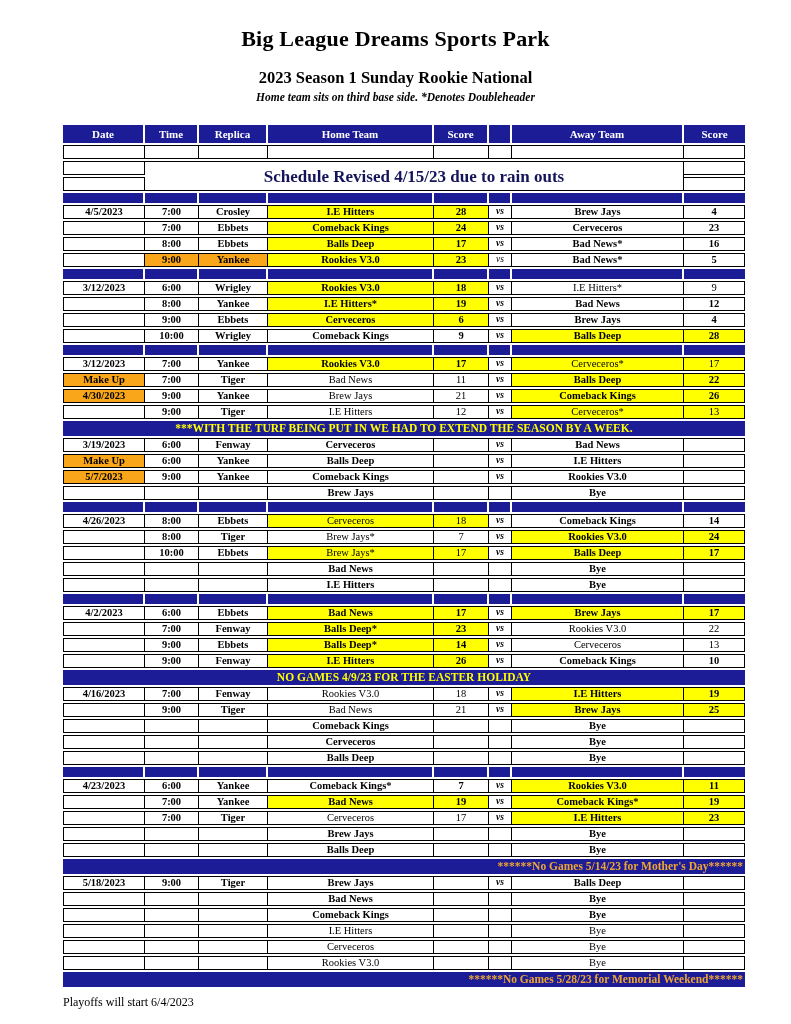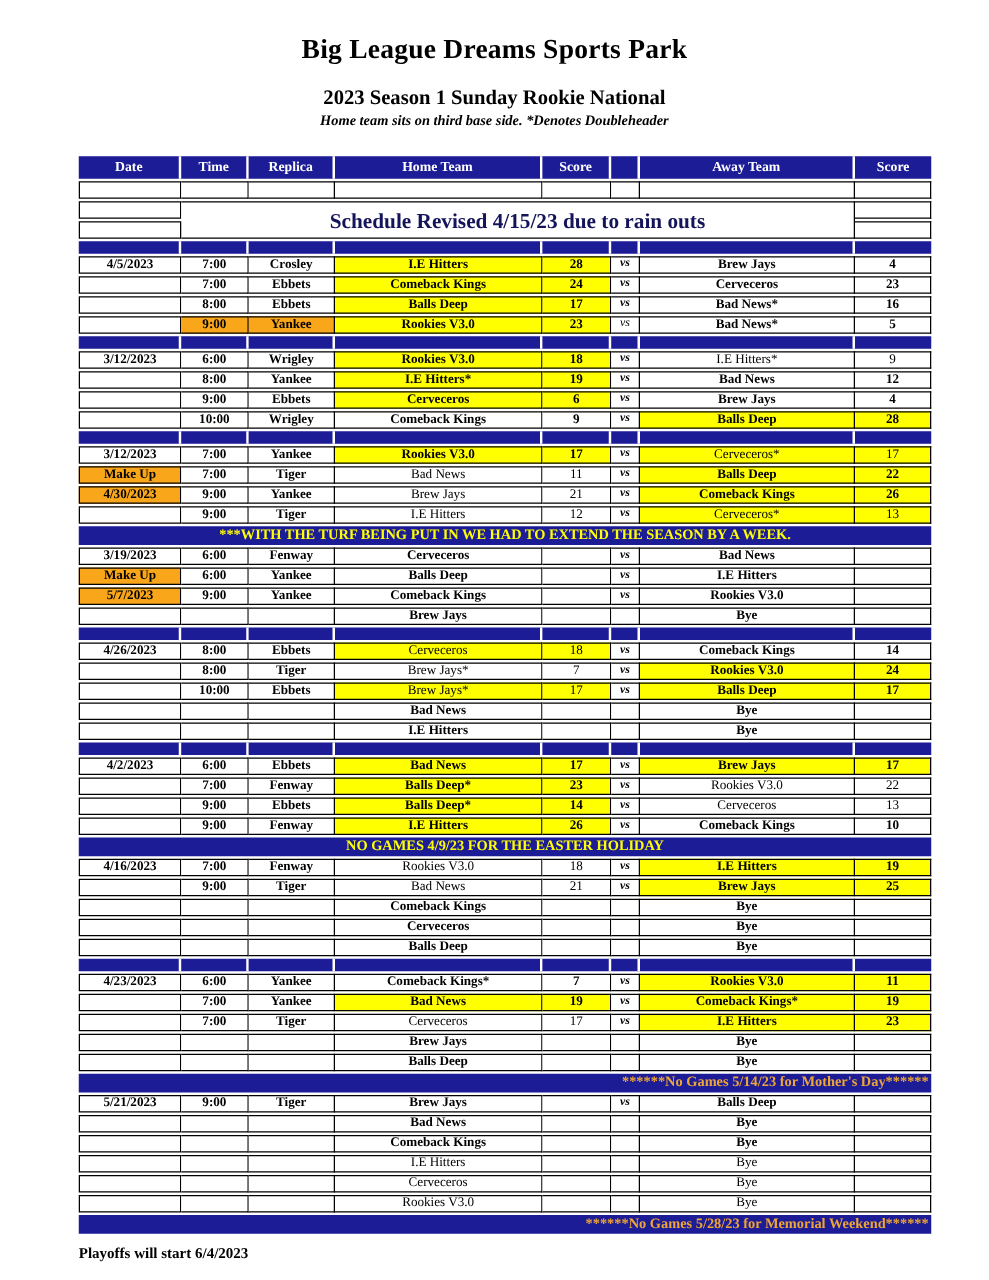--- a/index.html
+++ b/index.html
@@ -31,21 +31,21 @@
   tr.sep td{background:var(--navy);height:10px;border:none;}
   tr.sep td:not(:last-child){border-right:2px solid #fff;}
   tr.ban td{background:var(--navy);height:15px;font-size:11.5px;border:none;}
   .ban-yellow{color:var(--yellow);}
   .ban-orange{color:var(--banner-orange);text-align:right;}
   td.yl{background:var(--yellow) !important;}
   td.or{background:var(--orange) !important;}
   td.lt{font-weight:normal;}
   td.vs{font-style:italic;font-size:9.5px;margin-left:14px;}
   td.rev{background:var(--yellow);color:var(--revision-text);font-size:17px;height:14px;}
-  .footer-note{margin:6px 0 0 63px;font-size:12px;font-weight:bold;}
+  .footer-note{margin:6px 0 0 63px;font-size:12px;font-weight:normal;}
 </style>
 </head>
 <body>
 
 <div class="titles">
   <div class="main-title">Big League Dreams Sports Park</div>
   <div class="sub-title">2023 Season 1 Sunday Rookie National</div>
   <div class="note-line">Home team sits on third base side.  *Denotes Doubleheader</div>
 </div>
 
@@ -503,21 +503,21 @@
         <td>Balls Deep</td>
         <td></td>
         <td class="vs"></td>
         <td>Bye</td>
         <td></td>
       </tr>
       <tr class="ban">
         <td class="ban-orange" colspan="8">******No Games 5/14/23 for Mother's Day******</td>
       </tr>
       <tr class="g">
-        <td>5/21/2023</td>
+        <td>5/18/2023</td>
         <td>9:00</td>
         <td>Tiger</td>
         <td>Brew Jays</td>
         <td></td>
         <td class="vs">vs</td>
         <td>Balls Deep</td>
         <td></td>
       </tr>
       <tr class="g">
         <td></td>

